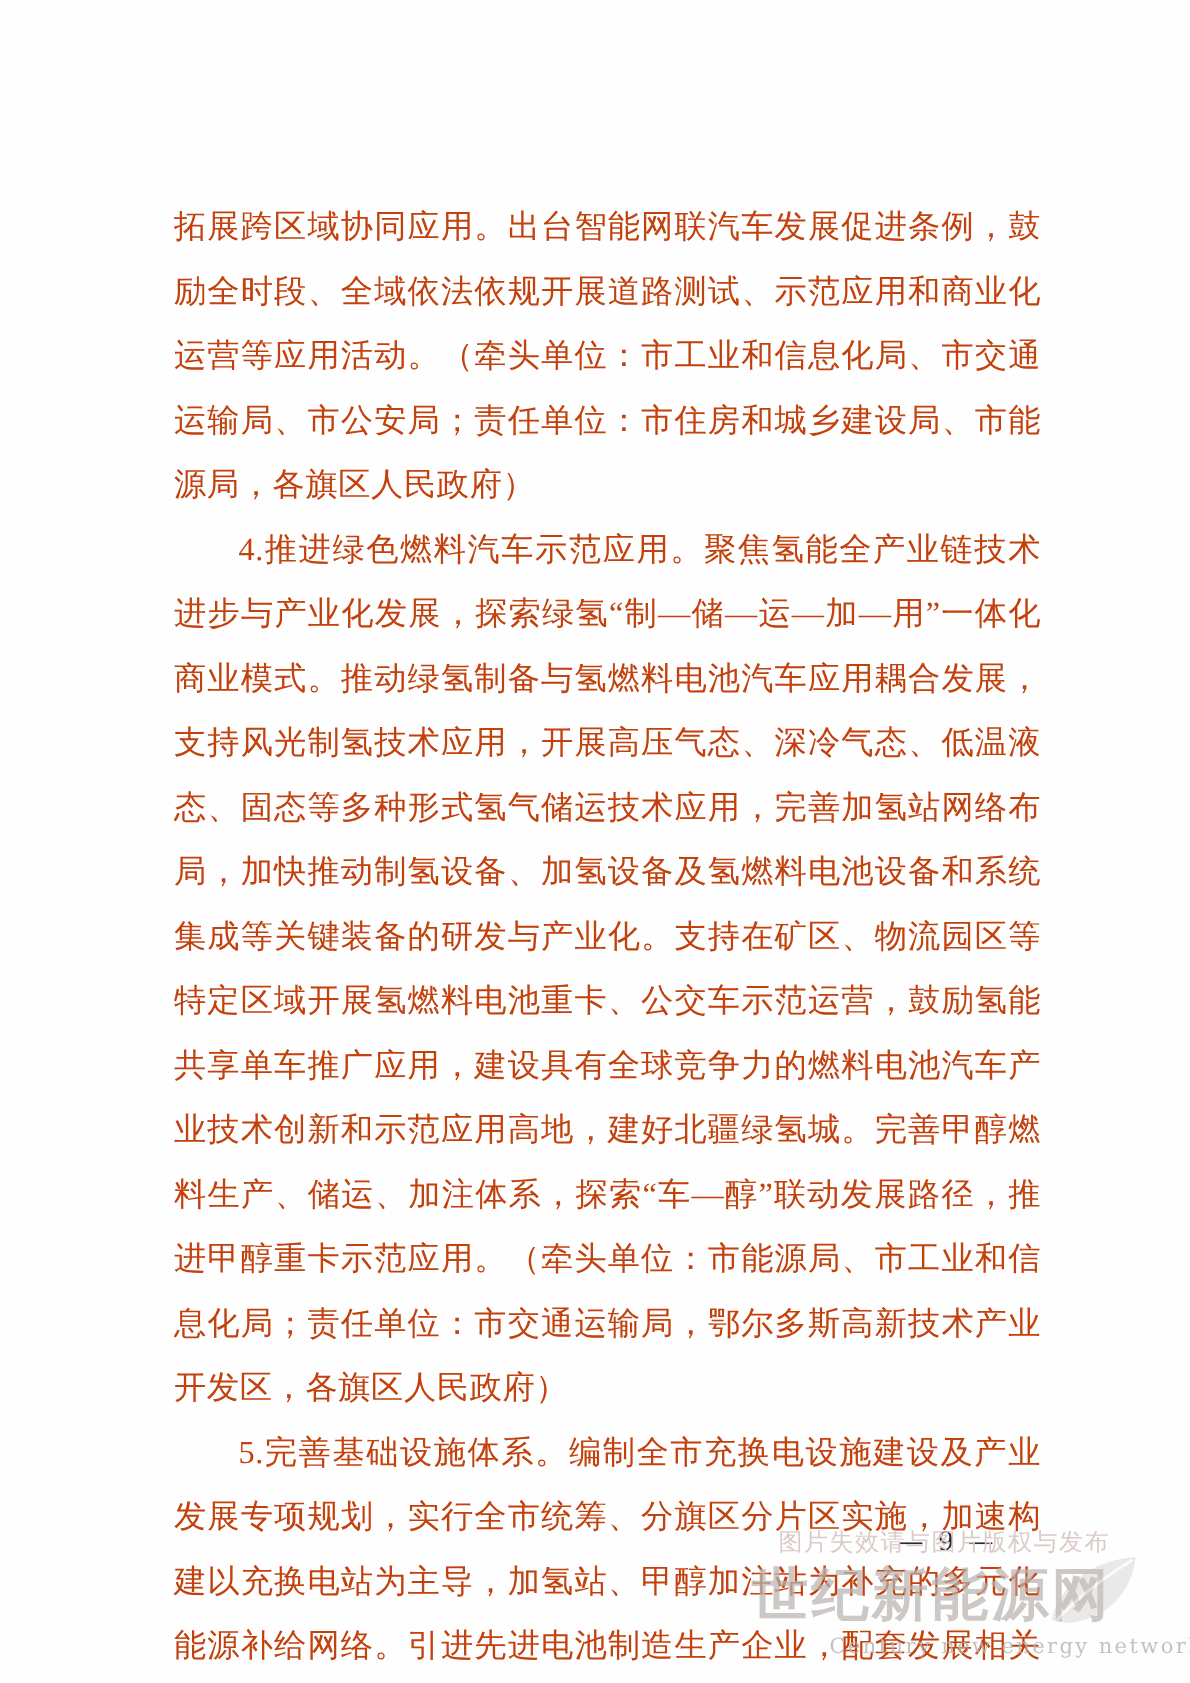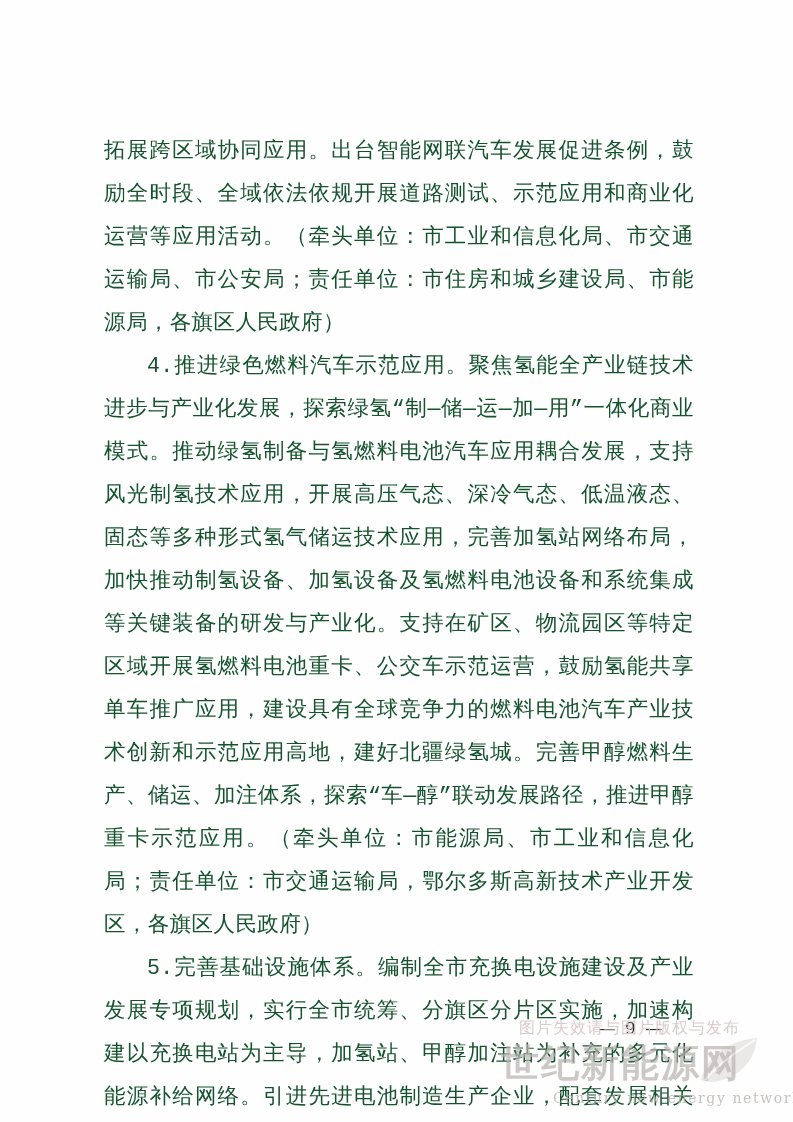--- a/index.html
+++ b/index.html
@@ -28,23 +28,23 @@
     left: 104px;
     top: 130px;
     width: 590px;
   }
   .para {
     font-size: 21.5px;
     line-height: 43px;
     letter-spacing: 0.4px;
     text-align: justify;
     text-justify: inter-ideograph;
-    margin: 0 0 0 0;
-    color: #14532d;
-    font-family: Liberation Mono, monospace;
+    margin: 0 0 0 12px;
+    color: #c2410c;
+    font-family: Liberation Serif, serif;
     font-weight: 500;
   }
   .para.indent {
     text-indent: 43px;
   }
   .page-number {
     position: absolute;
     left: 0;
     top: 1018px;
     width: 793px;

